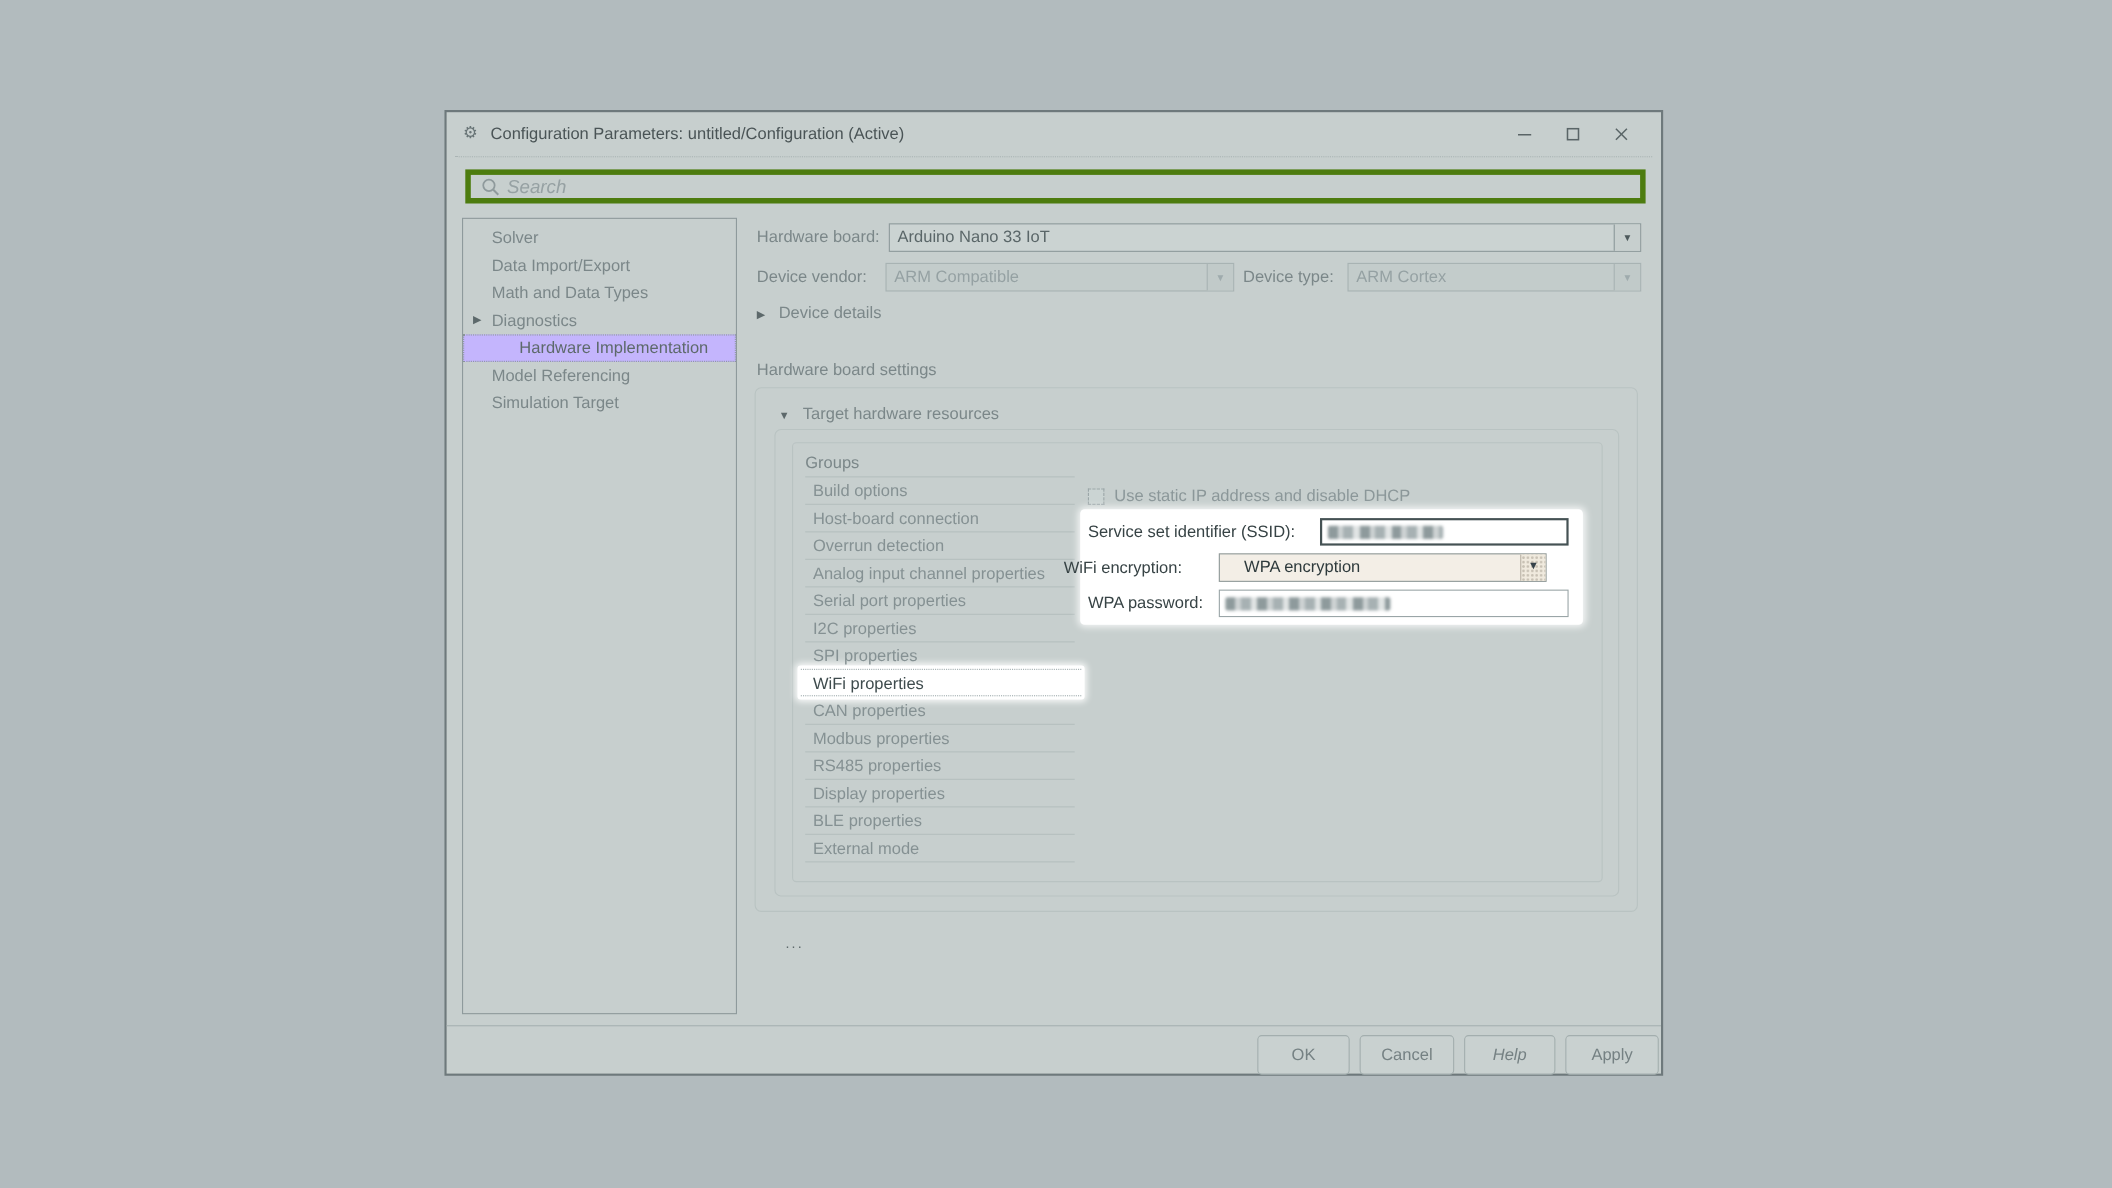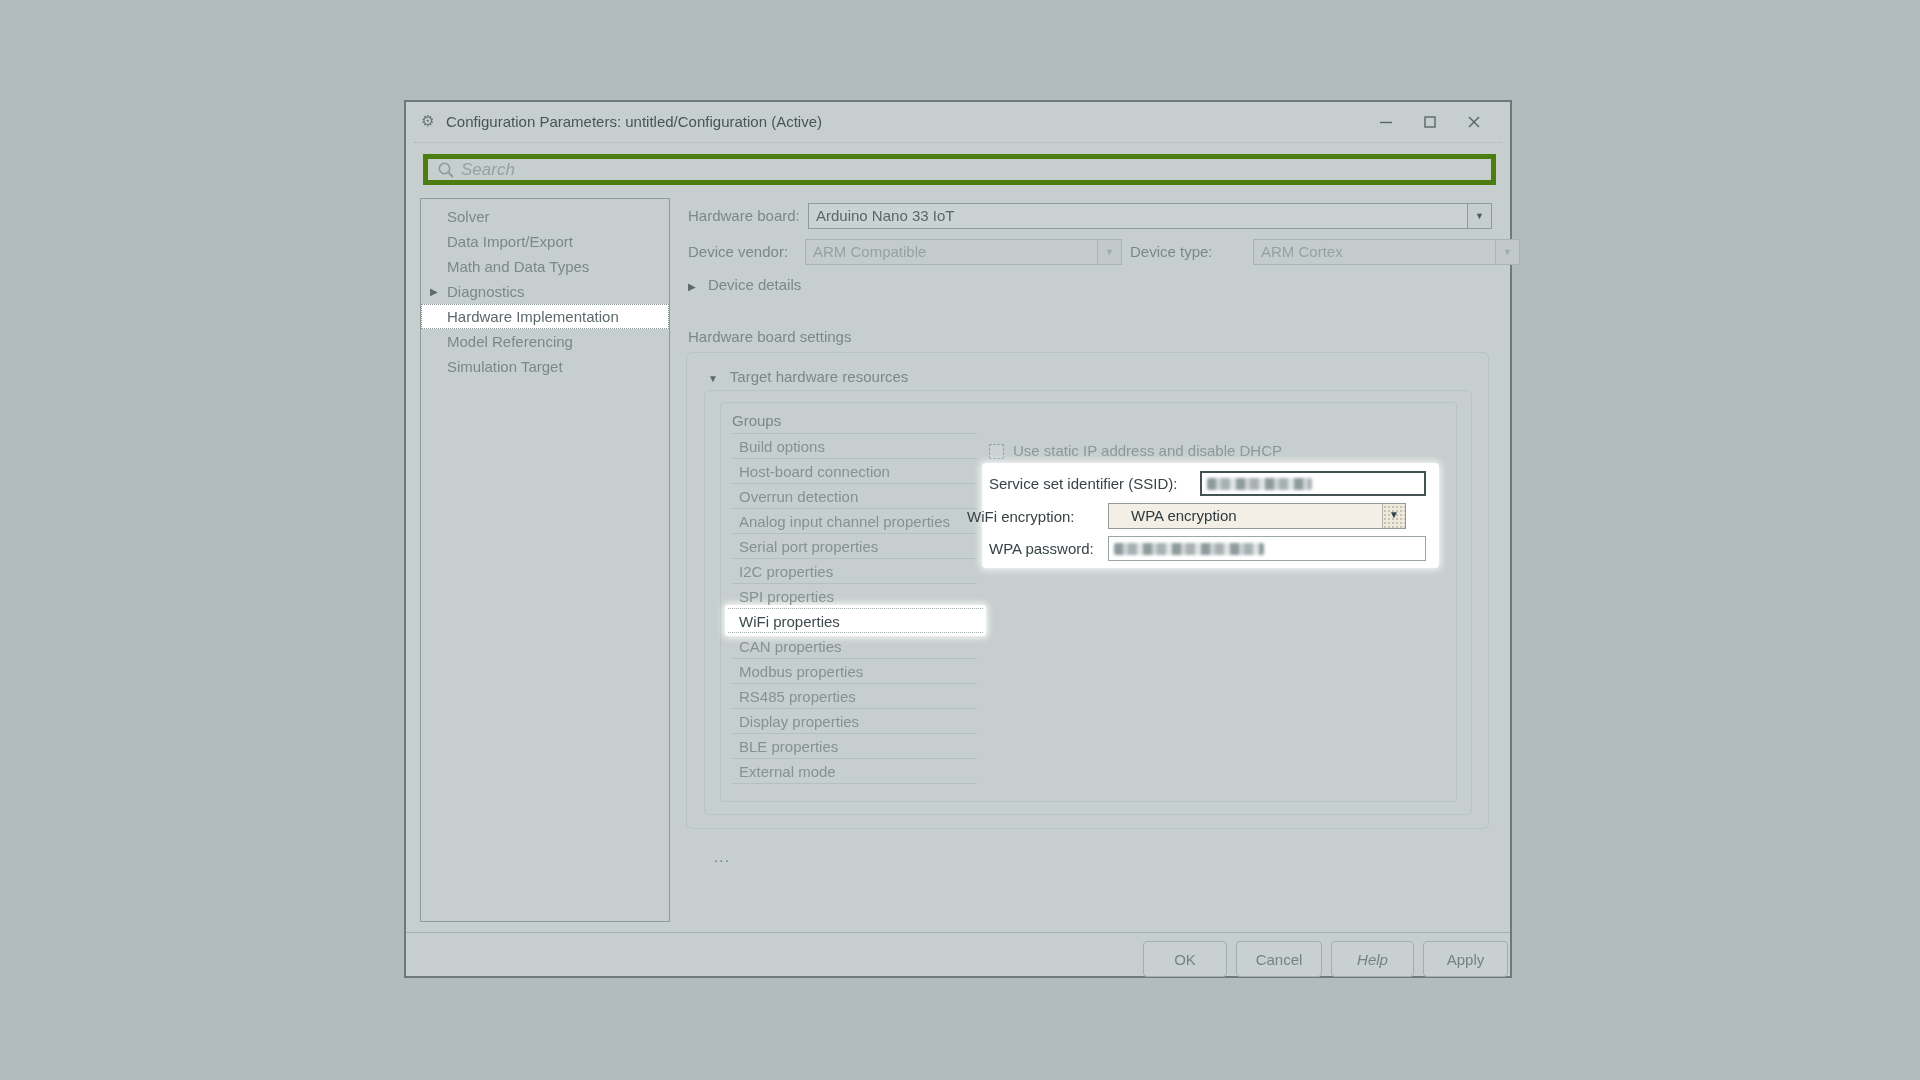--- a/index.html
+++ b/index.html
@@ -28,21 +28,21 @@
   .searchbar input::placeholder { color:#96a1a3; font-style:italic; }
 
   
   .sidebar { position:absolute; left:14px; top:96px; width:250px; height:724px;
              border:1px solid #8e9a9c; padding-top:5px; }
   .side-item { position:relative; height:25px; line-height:25px; padding-left:26px;
                font-size:15px; color:#7b8789; white-space:nowrap; cursor:default; }
   .side-item .expander { display:none; position:absolute; left:9px; top:0; font-size:10px; color:#5d696b; }
   .side-item .expander::before { content:"\25B6"; }
   .side-item.expandable .expander { display:inline; }
-  .side-item.selected { background:#ffffff; outline:1px dotted #8a9698; outline-offset:-1px; color:#5d696b; }
+  .side-item.selected { background:#c4b5fd; outline:1px dotted #8a9698; outline-offset:-1px; color:#5d696b;text-align:center; }
 
   
   .lbl { position:absolute; font-size:15px; color:#7b8789; line-height:26px; height:26px; white-space:nowrap; }
   .combo { position:absolute; height:26px; border:1px solid #8d999b; background:#cbd3d2;
            font-size:15px; line-height:24px; color:#5a6668; padding-left:7px; white-space:nowrap; }
   .combo .arrow-btn { position:absolute; right:0; top:0; bottom:0; width:24px;
            border-left:1px solid #8d999b; background:#c7cfce; text-align:center; }
   .combo .arrow-btn::before { content:"\25BC"; font-size:9px; line-height:24px; color:#4e5a5c; display:block; }
   .combo.disabled { border-color:#a8b3b3; background:#c3cccb; color:#95a1a3; }
   .combo.disabled .arrow-btn { border-left-color:#a8b3b3; background:#c1cac9; }
@@ -175,21 +175,21 @@
     <span>Arduino Nano 33 IoT</span>
     <span class="arrow-btn"></span>
   </div>
 
   <div class="lbl" style="left:282px; top:137px;">Device vendor:</div>
   <div class="combo disabled" style="left:399px; top:137px; width:317px;">
     <span>ARM Compatible</span>
     <span class="arrow-btn"></span>
   </div>
   <div class="lbl" style="left:724px; top:137px;">Device type:</div>
-  <div class="combo disabled" style="left:819px; top:137px; width:267px;margin-left:28px;">
+  <div class="combo disabled" style="left:819px; top:137px; width:267px;">
     <span>ARM Cortex</span>
     <span class="arrow-btn"></span>
   </div>
 
   <div class="tree-header" style="left:282px; top:171px;">
     <span class="tw collapsed"></span>
     <span>Device details</span>
   </div>
 
   <div class="lbl" style="left:282px; top:223px; height:24px; line-height:24px;">Hardware board settings</div>

